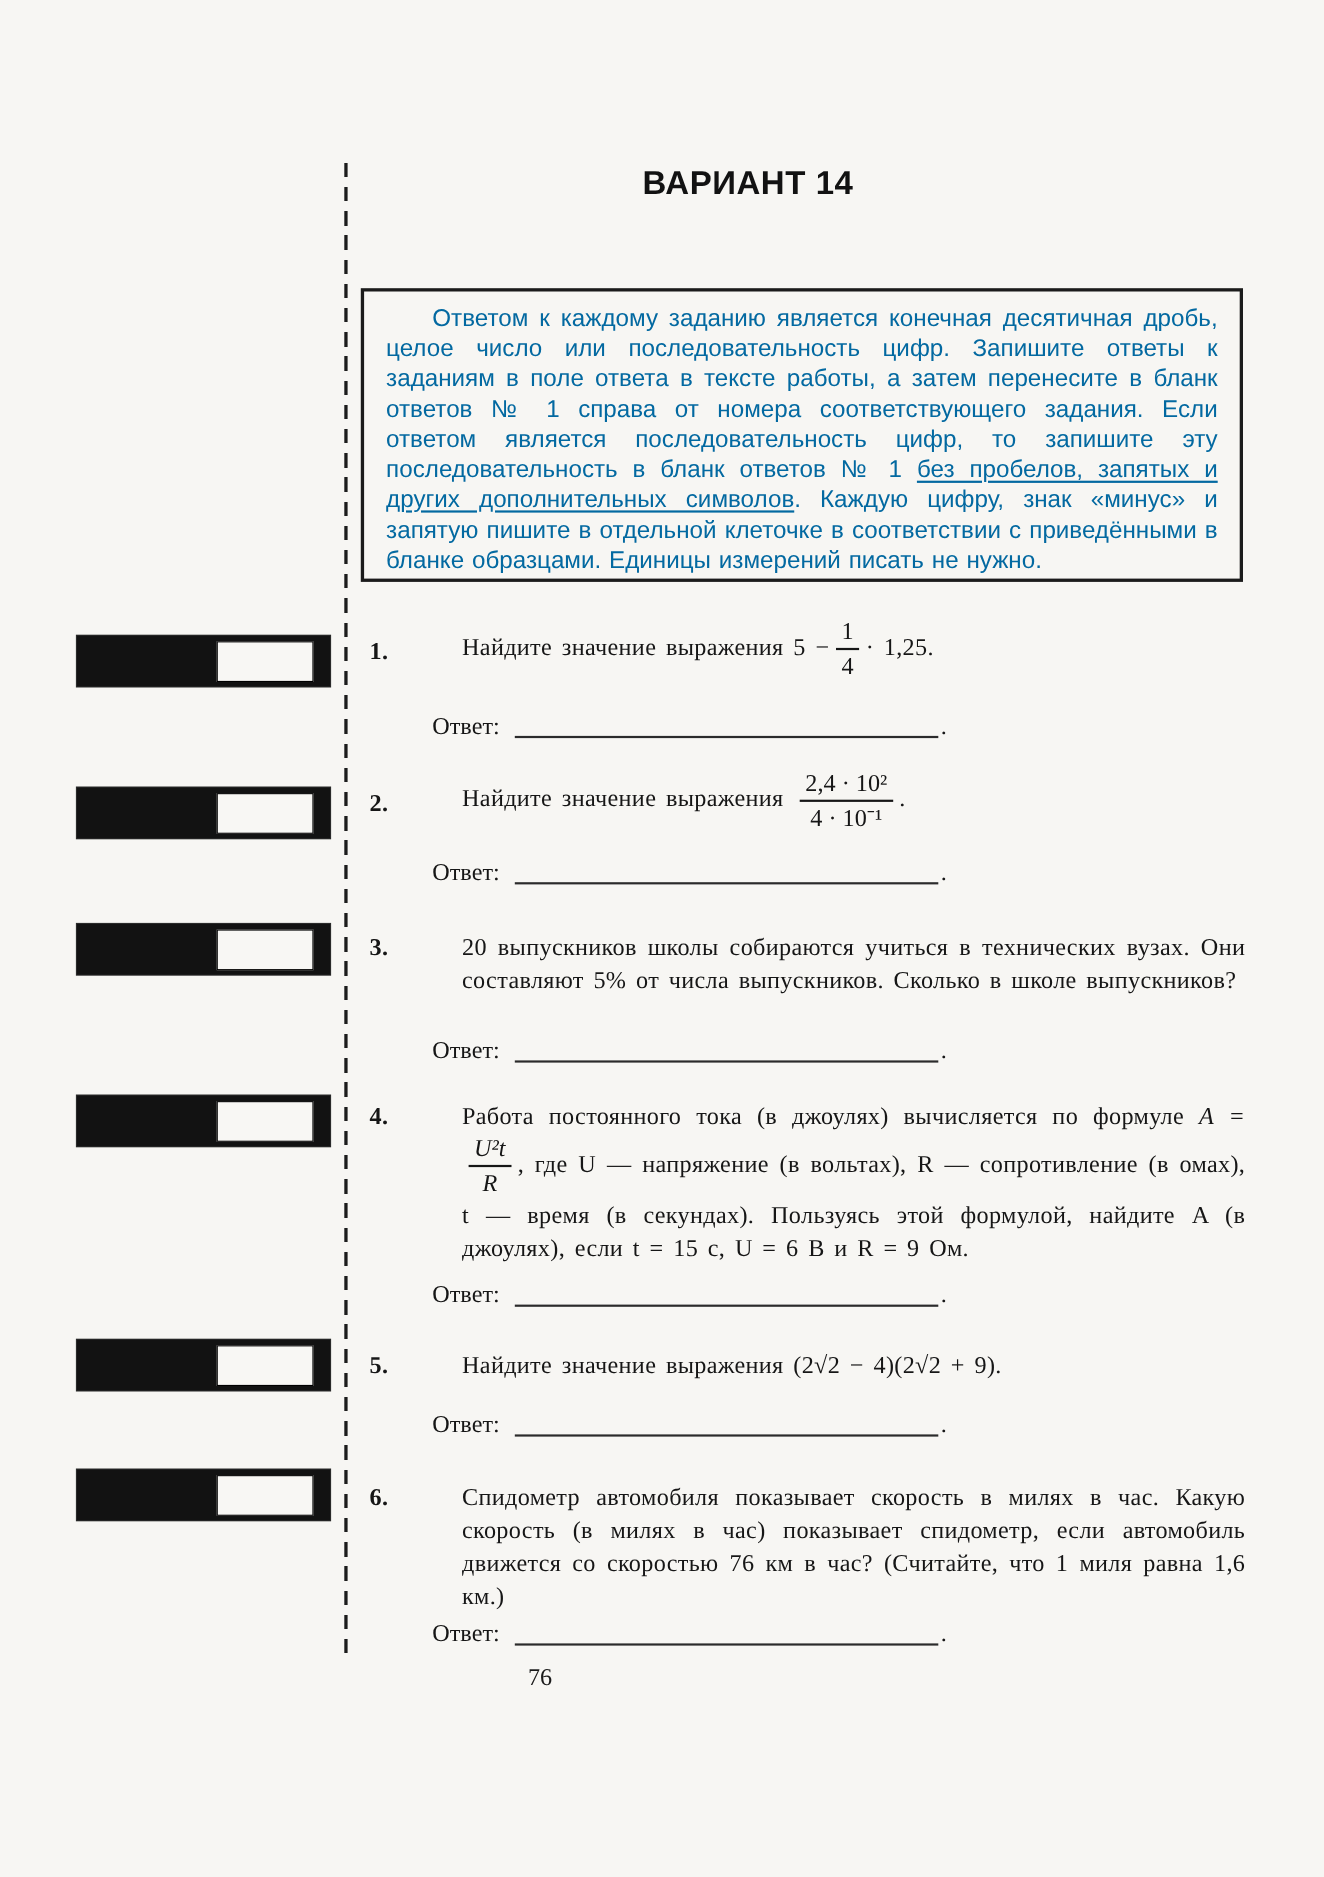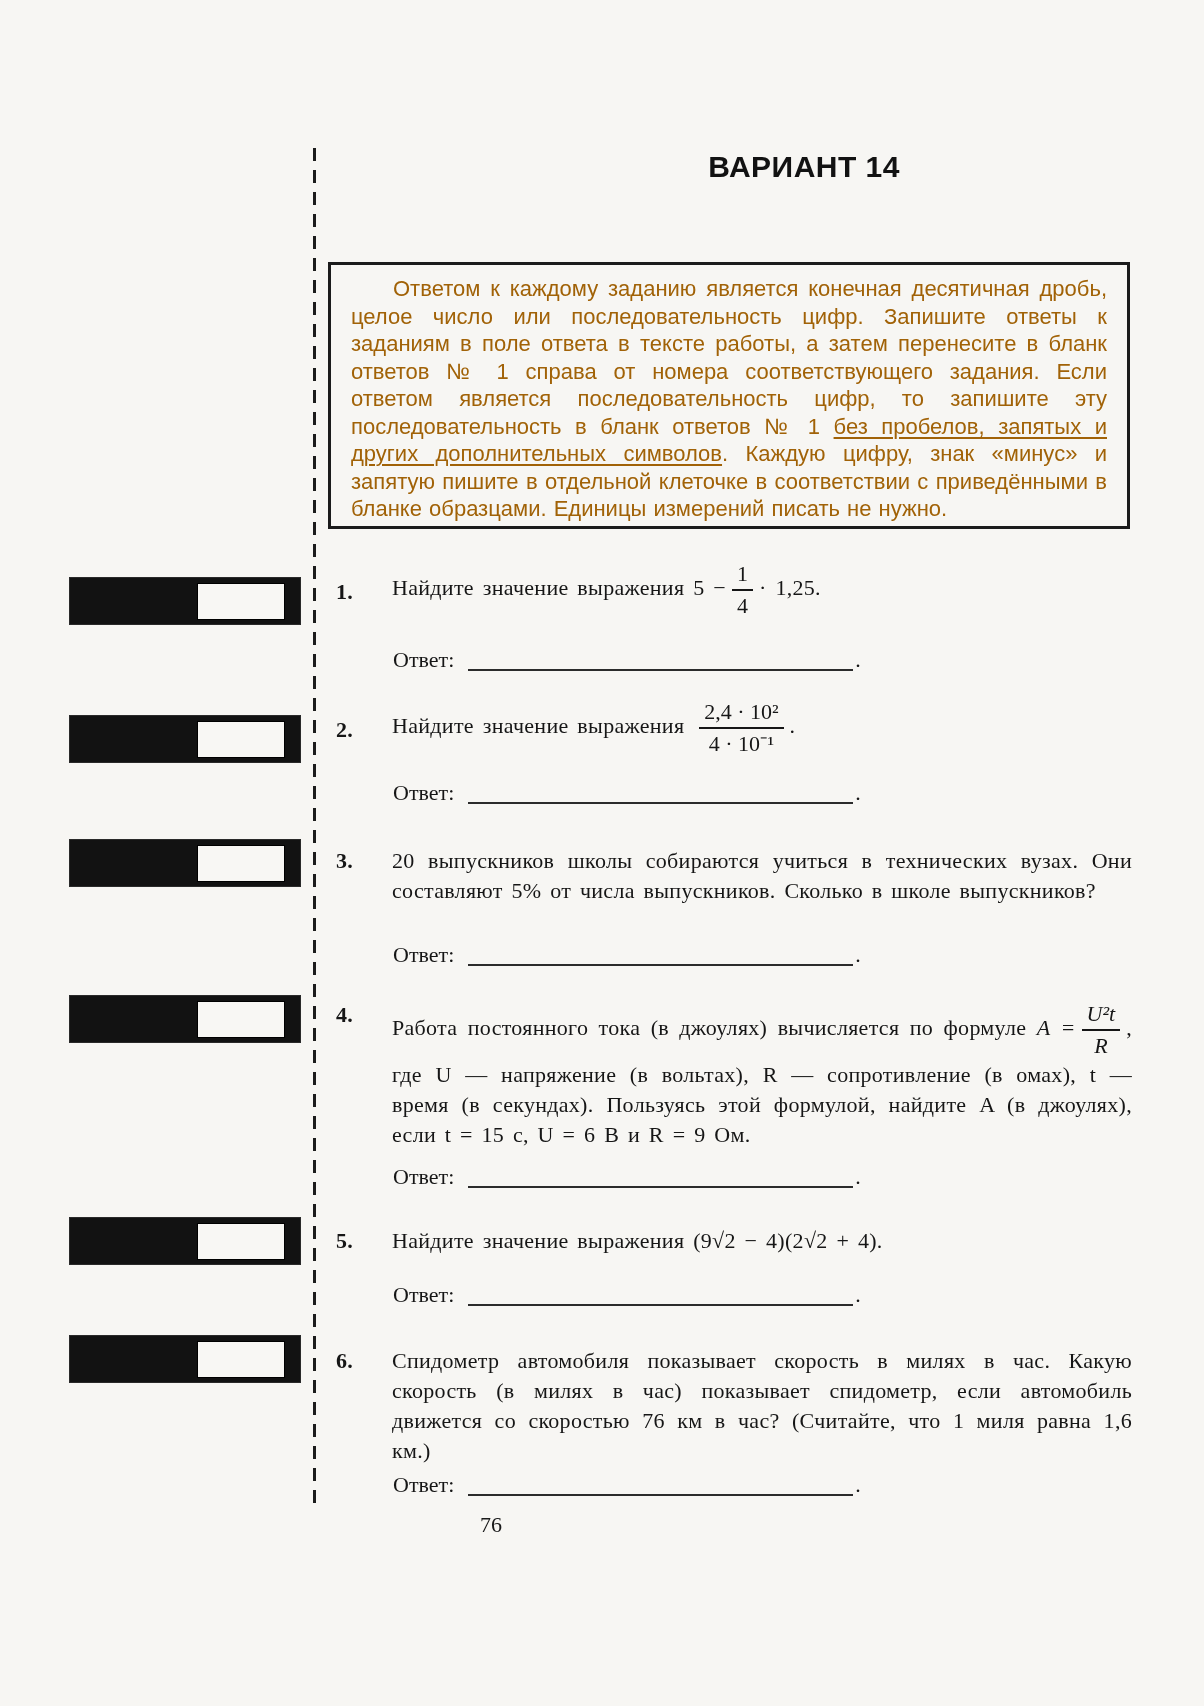--- a/index.html
+++ b/index.html
@@ -12,55 +12,55 @@
   .page{position:absolute;inset:0;overflow:hidden;}
 
   
   .dashes{
     position:absolute;left:313px;top:148px;width:3px;height:1356px;
     background:repeating-linear-gradient(to bottom,#1c1c1c 0px,#1c1c1c 13px,transparent 13px,transparent 22px);
   }
 
   .title{
     position:absolute;top:150px;left:460px;width:440px;margin:0;
-    text-align:right;
+    text-align:center;
     font-family:"Liberation Sans", sans-serif;
     font-weight:bold;font-size:30px;letter-spacing:0.5px;color:#121212;
   }
 
   .ibox{
     position:absolute;left:328px;top:262px;width:802px;height:267px;
     box-sizing:border-box;border:3px solid #1b1b1b;
     padding:10px 20px 6px 20px;background:transparent;overflow:hidden;
   }
   .ibox p{
     margin:0;font-family:"Liberation Sans", sans-serif;
     font-size:22px;line-height:27.5px;text-align:justify;text-indent:42px;
-    word-spacing:1px;color:#a16207;
+    word-spacing:1px;color:#0369a1;
   }
   .u{text-decoration:underline;text-decoration-thickness:2px;text-underline-offset:3px;}
 
   
   .bar{
     position:absolute;left:70px;width:230px;height:46px;
     background:#121212;box-shadow:0 0 0 1px #2a2a2a;
   }
   .bar .win{
     position:absolute;left:127px;top:5px;width:86px;height:35px;
     background:#f8f7f4;border:1px solid #000;
   }
 
   
   .problem{
     position:absolute;left:330px;width:802px;
     font-size:22px;line-height:30px;letter-spacing:0.3px;word-spacing:3px;
   }
   .problem .num{position:absolute;left:6px;top:0;font-weight:bold;}
   .problem .num.mid{top:17px;}
-  .problem .body{margin-left:62px;text-align:justify;}
+  .problem .body{margin-left:90px;text-align:justify;}
 
   .frac{
     display:inline-block;vertical-align:middle;text-align:center;
     margin:0 6px;line-height:28px;letter-spacing:0;word-spacing:0;
   }
   .frac .fn{display:block;padding:0 5px 1px 5px;}
   .frac .fd{display:block;border-top:2px solid #161616;padding:1px 5px 0 5px;}
   .mathi{font-style:italic;}
 
   
@@ -135,21 +135,21 @@
   <div class="problem" style="top:1000px">
     <span class="num">4.</span>
     <div class="body"><span>Работа постоянного тока (в джоулях) вычисляется по формуле</span> <span class="mathi"><span>A =</span><span class="frac"><span class="fn">U²t</span><span class="fd">R</span></span></span><span>, где U — напряжение (в вольтах), R — сопротивление (в омах), t — время (в секундах). Пользуясь этой формулой, найдите A (в джоулях), если t = 15 с, U = 6 В и R = 9 Ом.</span></div>
   </div>
   <div class="answer" style="top:1162px">
     <span>Ответ:</span><span class="rule"></span><span class="dot">.</span>
   </div>
 
   <div class="problem" style="top:1226px">
     <span class="num">5.</span>
-    <div class="body"><span>Найдите значение выражения</span> <span class="mathexp">(9√2 − 4)(2√2 + 4).</span></div>
+    <div class="body"><span>Найдите значение выражения</span> <span class="mathexp">(2√2 − 4)(2√2 + 9).</span></div>
   </div>
   <div class="answer" style="top:1280px">
     <span>Ответ:</span><span class="rule"></span><span class="dot">.</span>
   </div>
 
   <div class="problem" style="top:1346px">
     <span class="num">6.</span>
     <div class="body">Спидометр автомобиля показывает скорость в милях в час. Какую скорость (в милях в час) показывает спидометр, если автомобиль движется со скоростью 76 км в час? (Считайте, что 1 миля равна 1,6 км.)</div>
   </div>
   <div class="answer" style="top:1470px">

